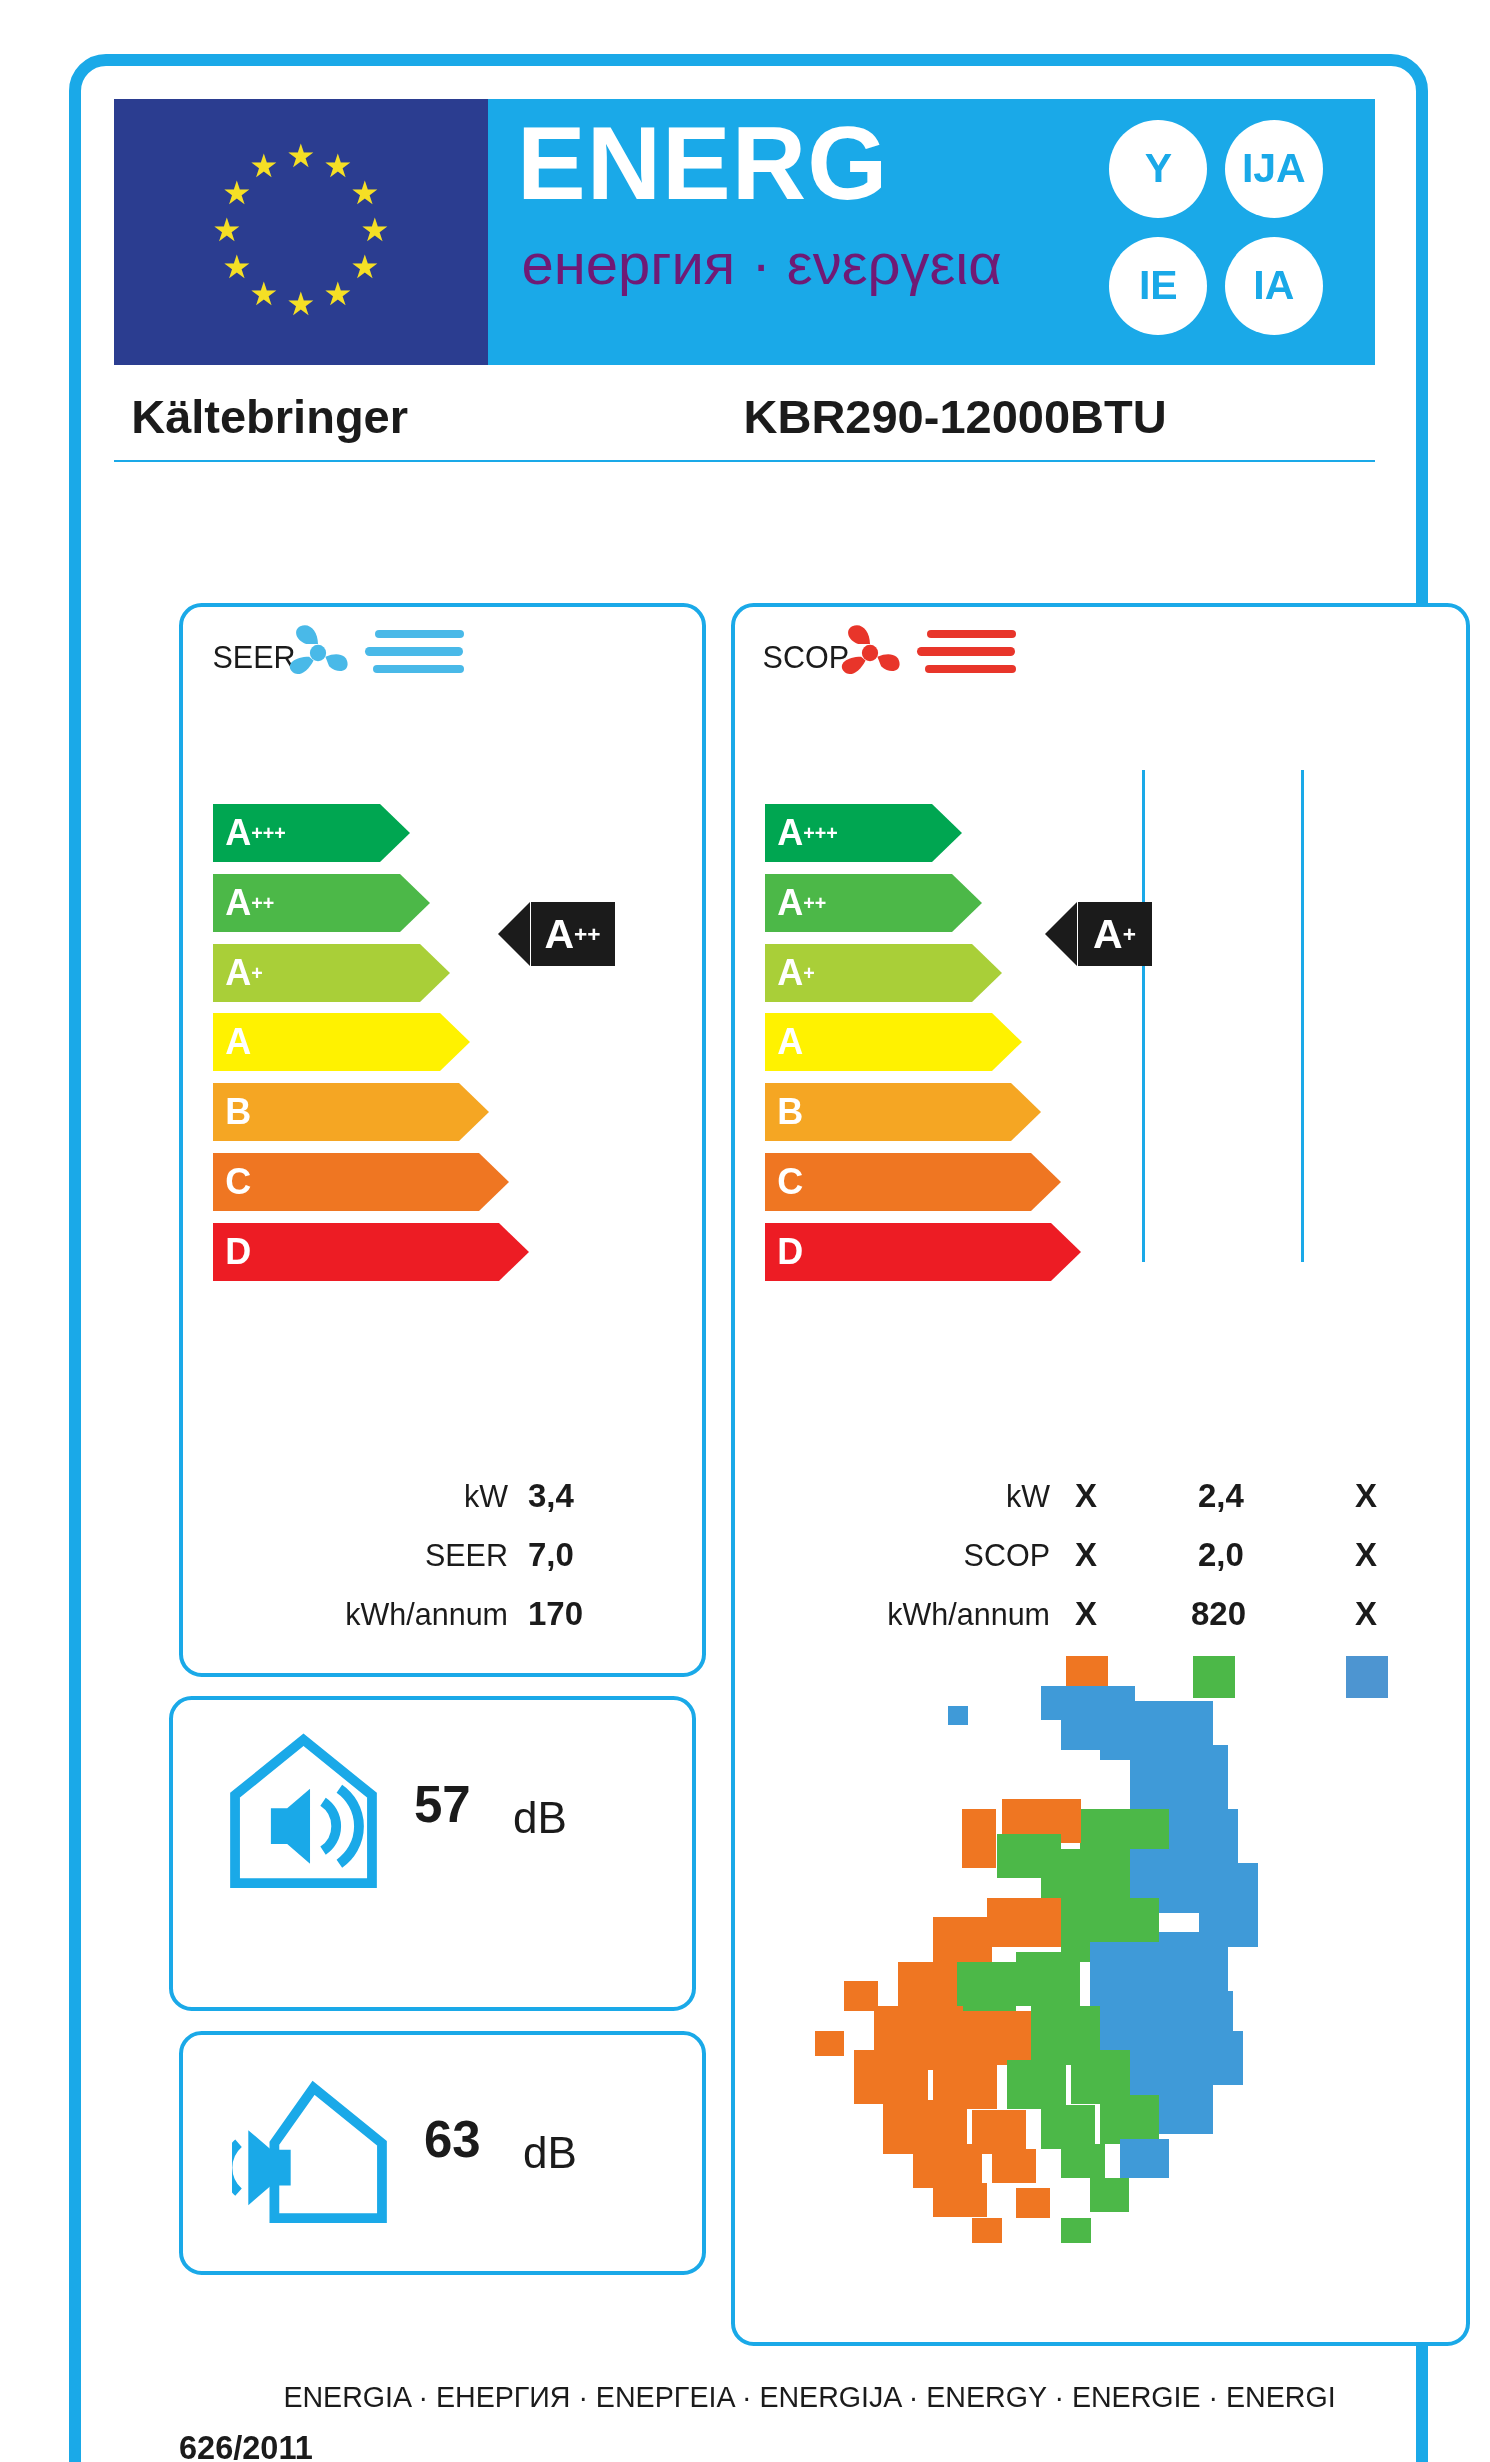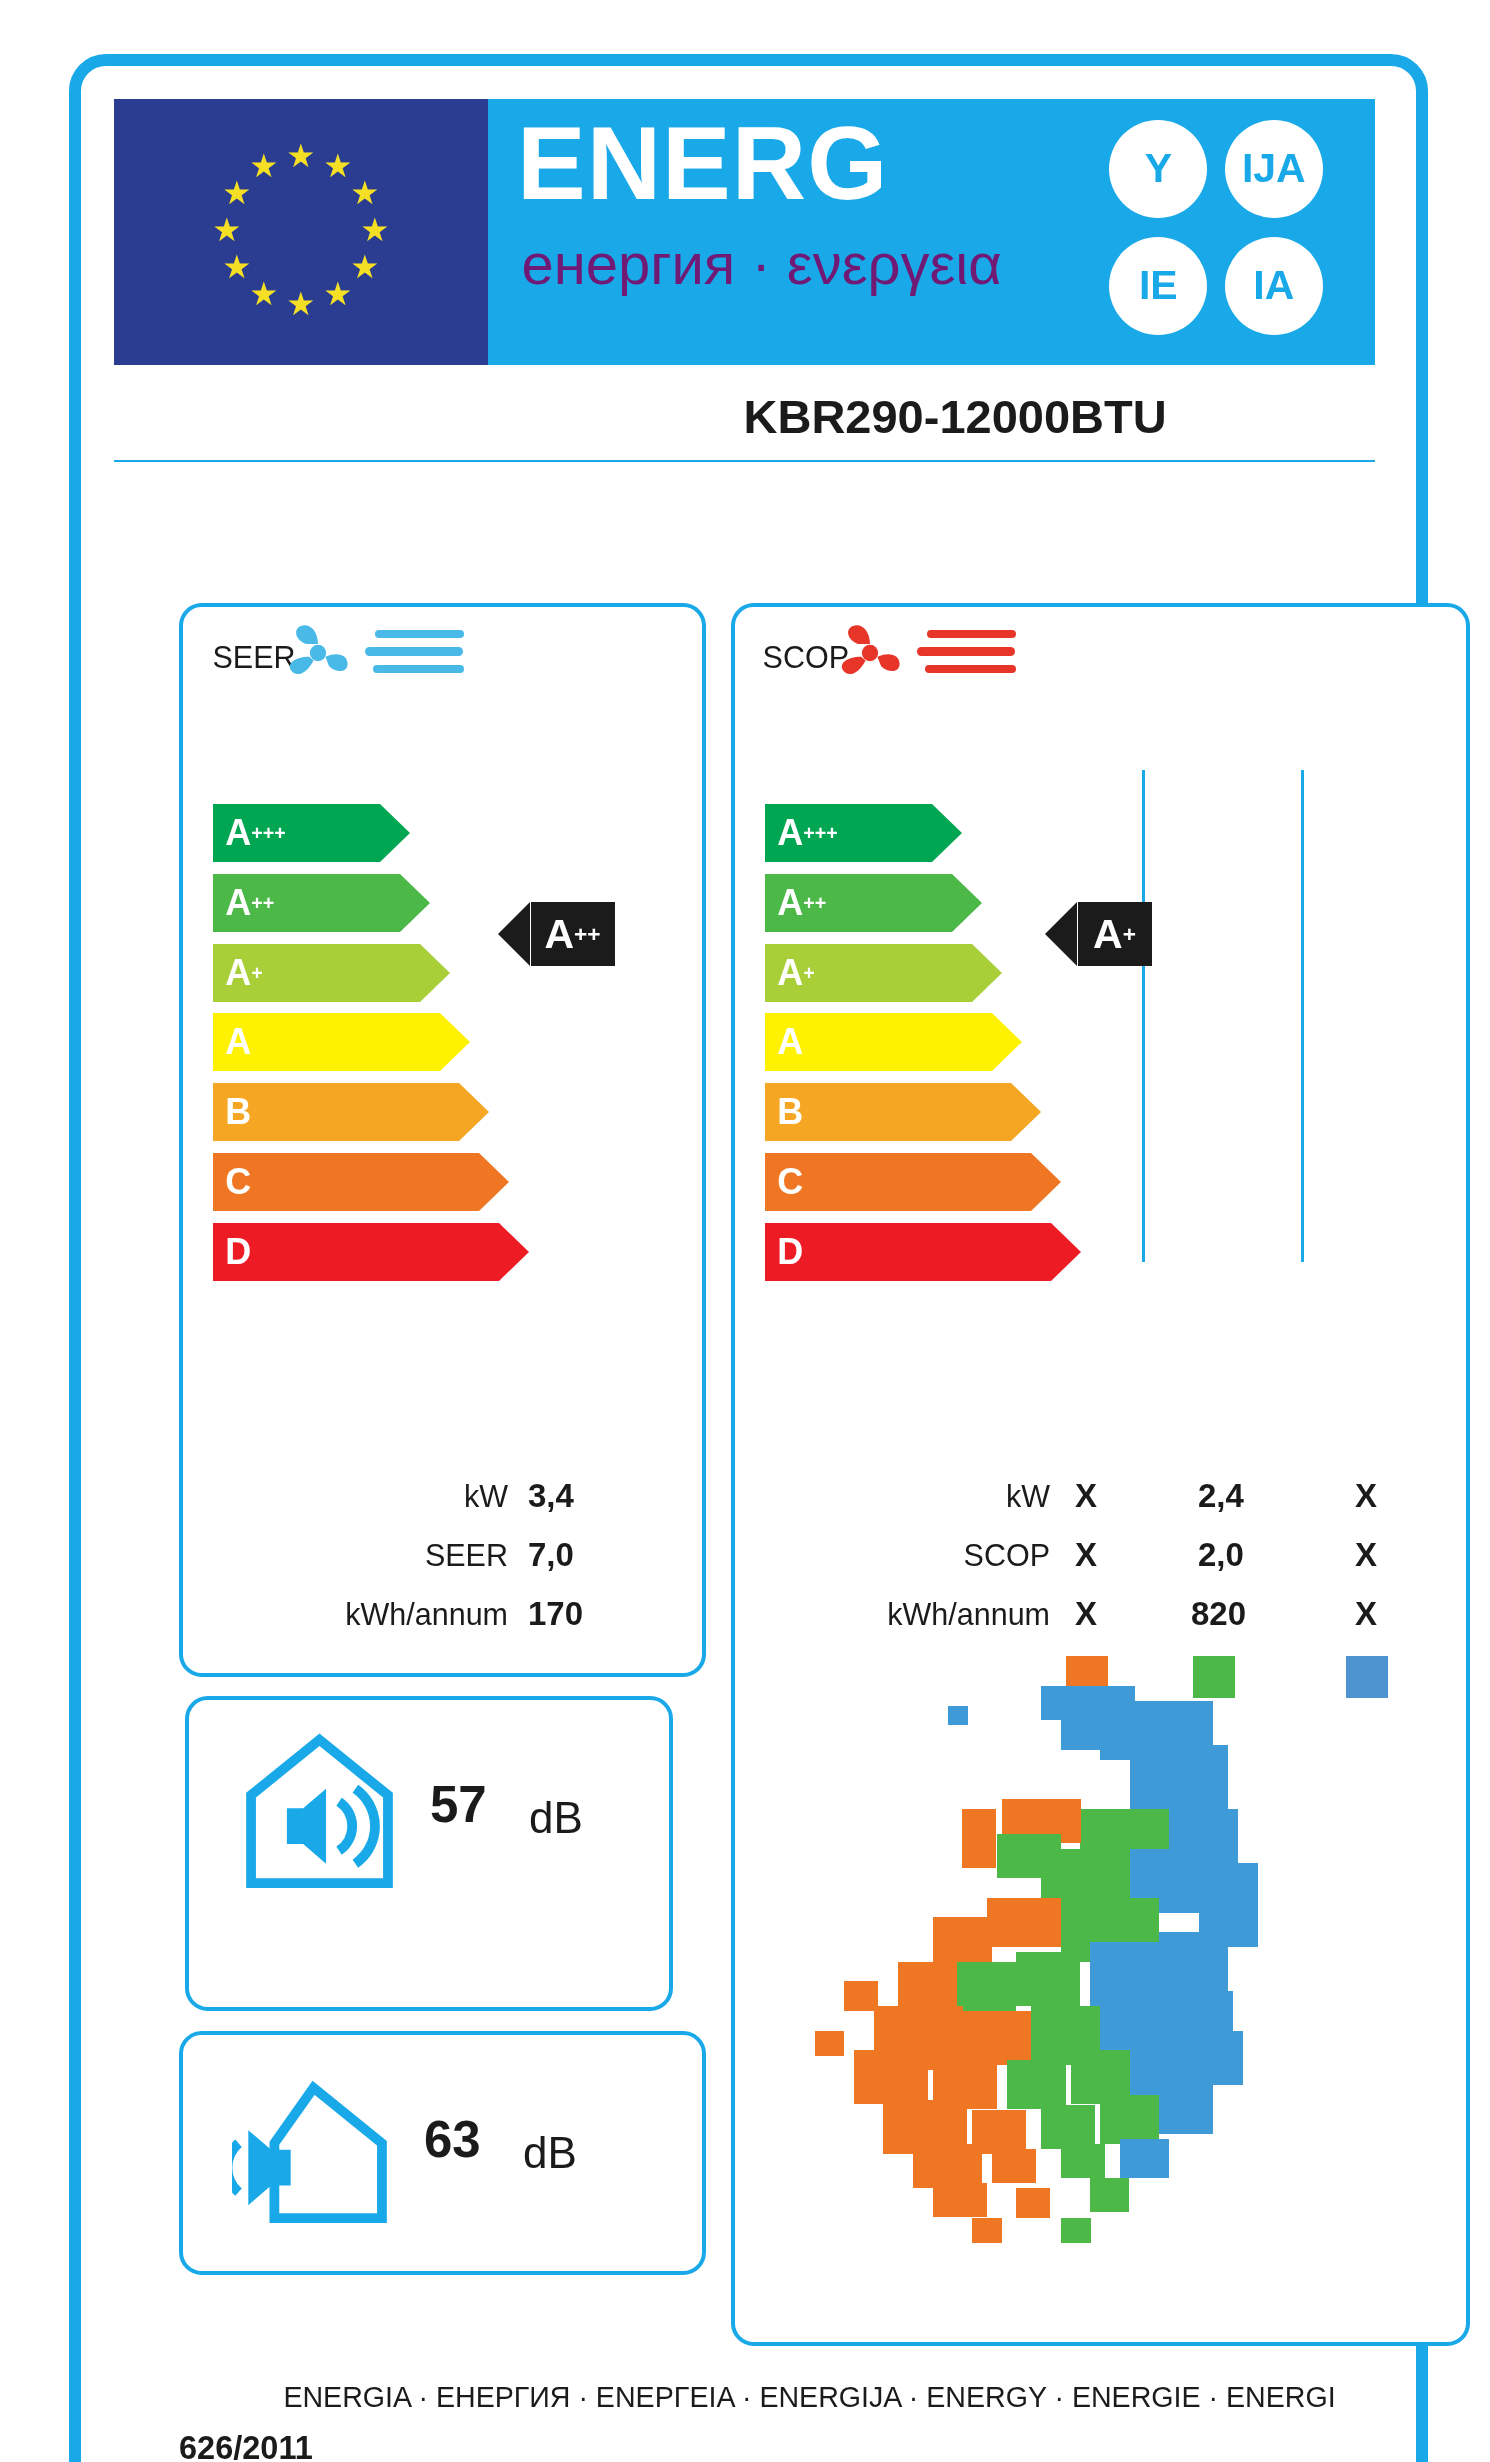--- a/index.html
+++ b/index.html
@@ -131,21 +131,21 @@
   
   .panel {
     position: absolute;
     border: 4.9px solid #1aa9e8;
     border-radius: 22.7px;
     box-sizing: border-box;
     background: #ffffff;
   }
   #panel-seer   { left: 98px;  top: 537px; width: 527px; height: 1074px; }
   #panel-scop   { left: 650px; top: 537px; width: 739px; height: 1743px; }
-  #panel-noise-in  { left: 104px; top: 1630px; width: 488px; height: 315px; }
+  #panel-noise-in  { left: 88px; top: 1630px; width: 527px; height: 315px; }
   #panel-noise-out { left: 98px; top: 1965px; width: 527px; height: 244px; }
 
   
   .panel-tag {
     position: absolute;
     font-size: 30.5px;
     color: #1b1b1b;
   }
   #seer-tag { left: 29.5px; top: 32.5px; }
   #scop-tag { left: 27.6px; top: 32.5px; }
@@ -325,20 +325,21 @@
       <div class="suffix-circles">
         <div class="sfx r1c1">Y</div>
         <div class="sfx r1c2">IJA</div>
         <div class="sfx r2c1">IE</div>
         <div class="sfx r2c2">IA</div>
       </div>
     </div>
   </div>
 
   <div class="brandrow">
+    <div class="brand">Kältebringer</div>
     <div class="model">KBR290-12000BTU</div>
   </div>
 
   <div class="panel" id="panel-seer">
     <div class="panel-tag" id="seer-tag">SEER</div>
 
     <svg class="fan" style="left:98px; top:8.9px;" viewBox="0 0 100 100">
       <g fill="#49b9e8">
         <circle cx="50" cy="50" r="11"></circle>
         <path d="M50 38 C50 20 38 8 26 14 C16 19 20 33 34 38 Z"></path>

